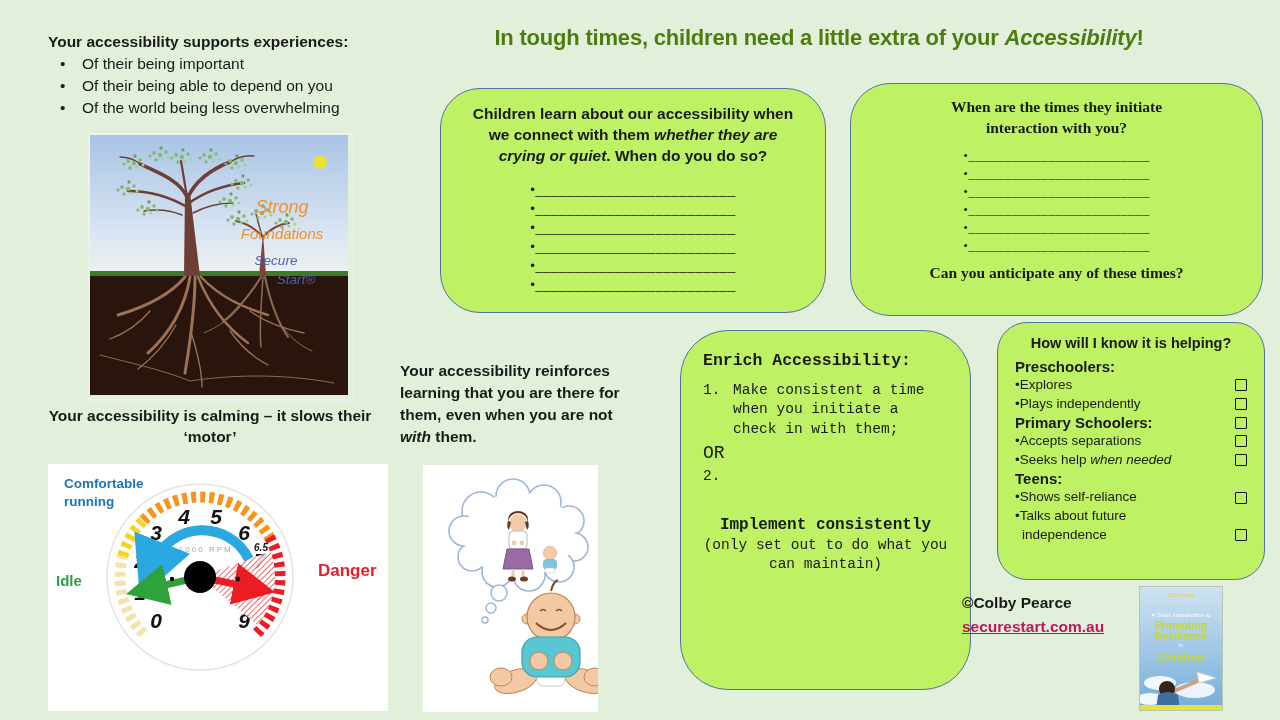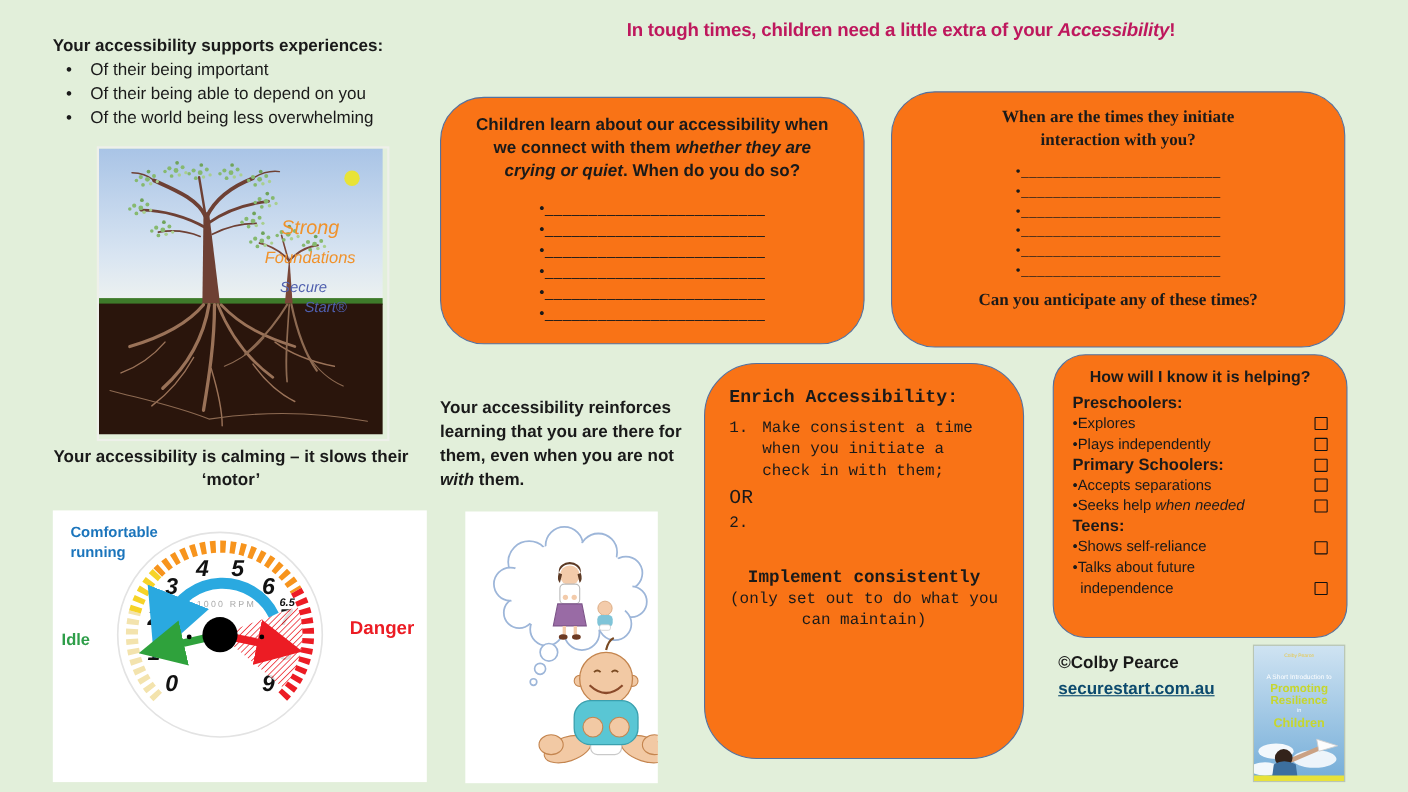--- a/index.html
+++ b/index.html
@@ -8,25 +8,25 @@
     background:#e2efda;
     font-family:"Liberation Sans",sans-serif;color:#1a1a1a;
   }
   .abs{position:absolute;}
   
   .intro{left:48px;top:31px;width:352px;font-size:15.5px;line-height:1.42;}
   .intro .hd{font-weight:bold;}
   .b-row{display:flex;}
   .b-dot{width:34px;padding-left:12px;box-sizing:border-box;flex:none;}
   
-  .main-title{left:388px;top:18px;width:862px;text-align:center;
-    font-size:17px;font-weight:bold;color:#be185d;letter-spacing:-0.2px;}
+  .main-title{left:388px;top:25px;width:862px;text-align:center;
+    font-size:22px;font-weight:bold;color:#4d7c0f;letter-spacing:-0.2px;}
   .main-title em{font-style:italic;}
   
-  .cbox-panel{background:#f97316;border:1.6px solid #54719f;box-sizing:border-box;}
+  .cbox-panel{background:#bef264;border:1.6px solid #54719f;box-sizing:border-box;margin-left:40px;}
   .panel1{left:400px;top:88px;width:386px;height:225px;border-radius:40px;padding:15px 26px 0;}
   .panel2{left:810px;top:83px;width:413px;height:233px;border-radius:40px;padding:13px 24px 0;font-family:Liberation Serif, serif;}
   .panel3{left:640px;top:330px;width:291px;height:360px;border-radius:48px;padding:20px 22px 0;font-family:Liberation Mono, monospace;}
   .panel4{left:957px;top:322px;width:268px;height:258px;border-radius:30px;padding:12px 17px 0;}
   .p-title{font-weight:bold;font-size:15.5px;text-align:center;line-height:1.35;}
   .p-title em,.mid-note em{font-style:italic;}
   .lines{margin-top:13px;text-align:center;font-size:13.5px;line-height:19px;letter-spacing:.5px;}
   .panel2 .lines{margin-top:8px;line-height:18px;}
   .p-footer{font-weight:bold;font-size:15.5px;text-align:center;margin-top:9px;}
   
@@ -47,21 +47,21 @@
   
   .mid-note{left:400px;top:360px;width:236px;font-weight:bold;font-size:15.5px;line-height:1.42;}
   
   .calming{left:28px;top:406px;width:364px;text-align:center;font-weight:bold;font-size:15.5px;line-height:1.35;}
   
   .painting{left:88px;top:133px;width:262px;height:264px;border:2px solid #eef0ea;}
   .gauge-img{left:48px;top:464px;width:340px;height:247px;background:#fff;}
   .baby-img{left:423px;top:465px;width:175px;height:247px;background:#fff;}
   
   .credit{left:962px;top:591px;font-size:15.5px;font-weight:bold;line-height:1.55;}
-  .credit a{color:#0c4a6e;}
+  .credit a{color:#be185d;}
   .book{left:1140px;top:587px;width:82px;height:123px;box-shadow:0 0 0 1px #b9c6b4;}
   svg{display:block;}
   svg text{font-family:"Liberation Sans",sans-serif;}
 </style>
 </head>
 <body>
 
 <div class="abs intro">
   <div class="hd">Your accessibility supports experiences:</div>
   <div class="b-row">

